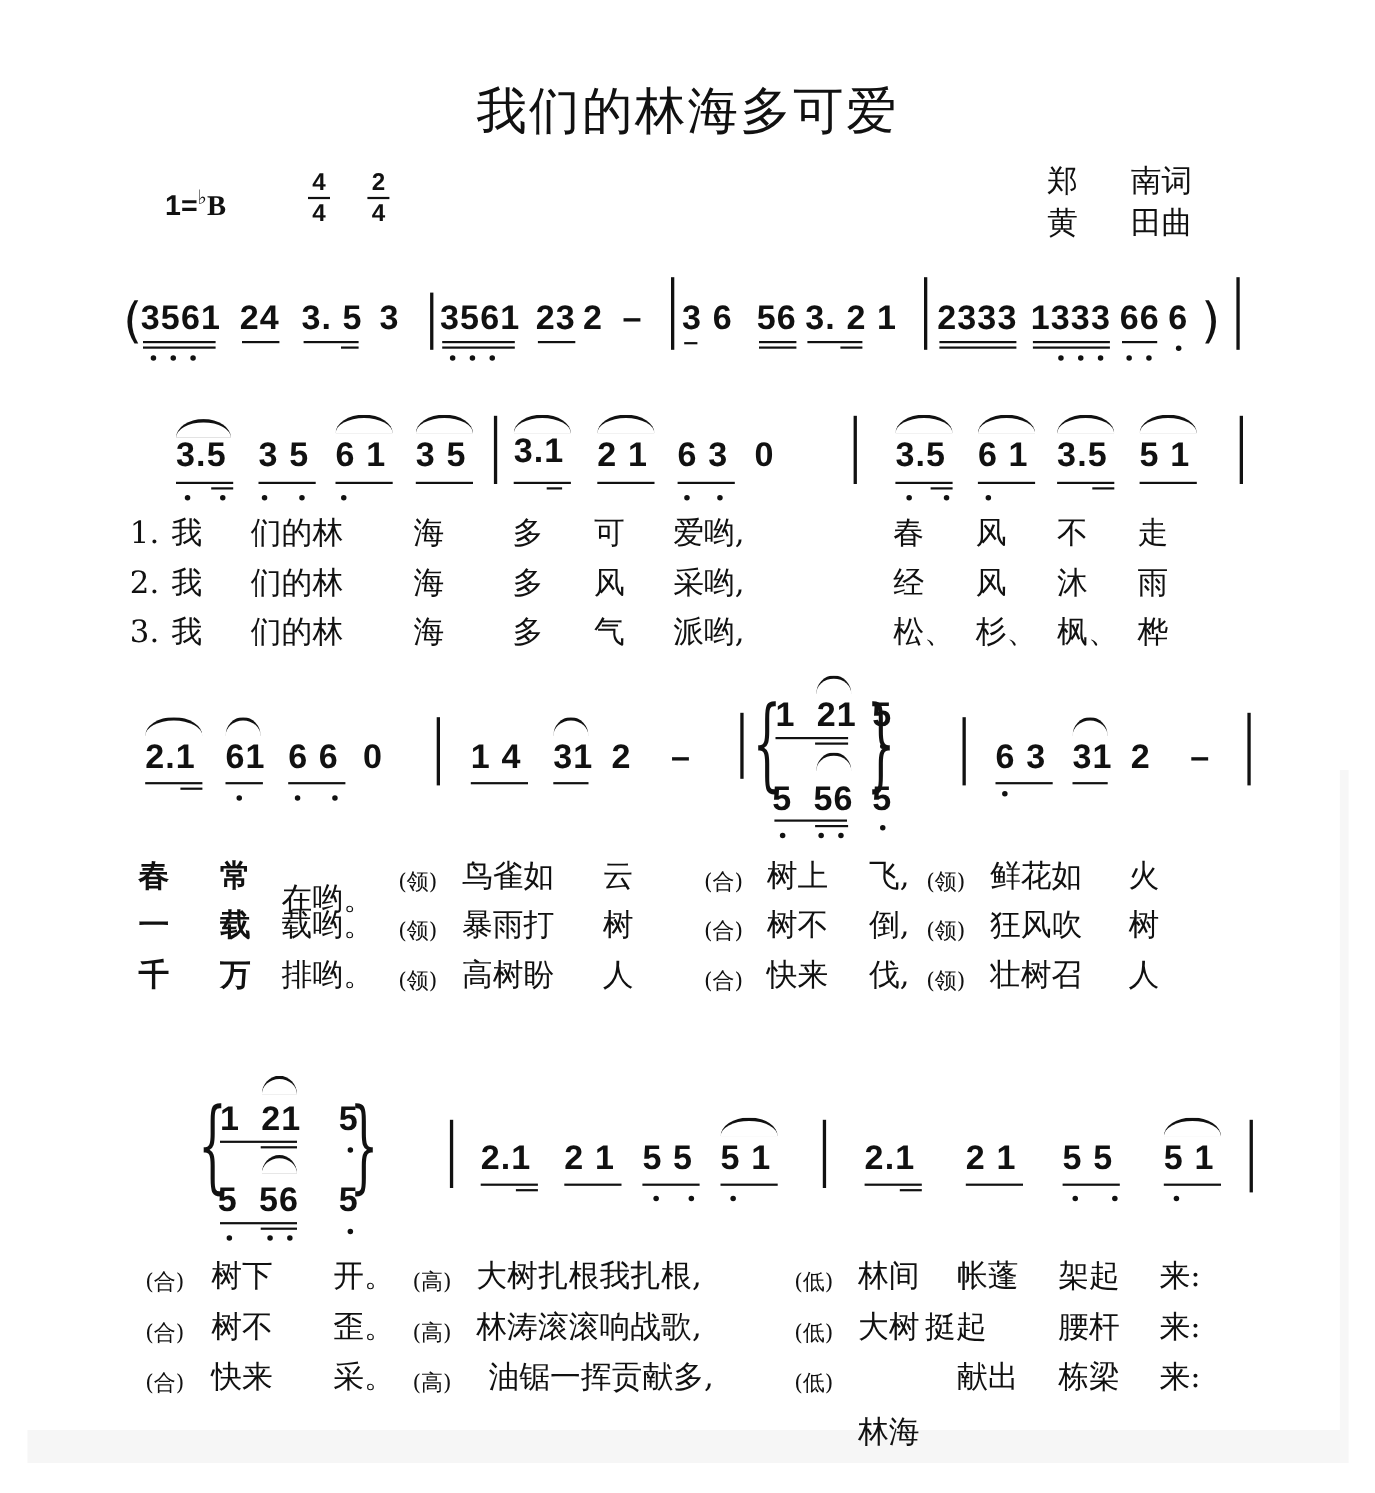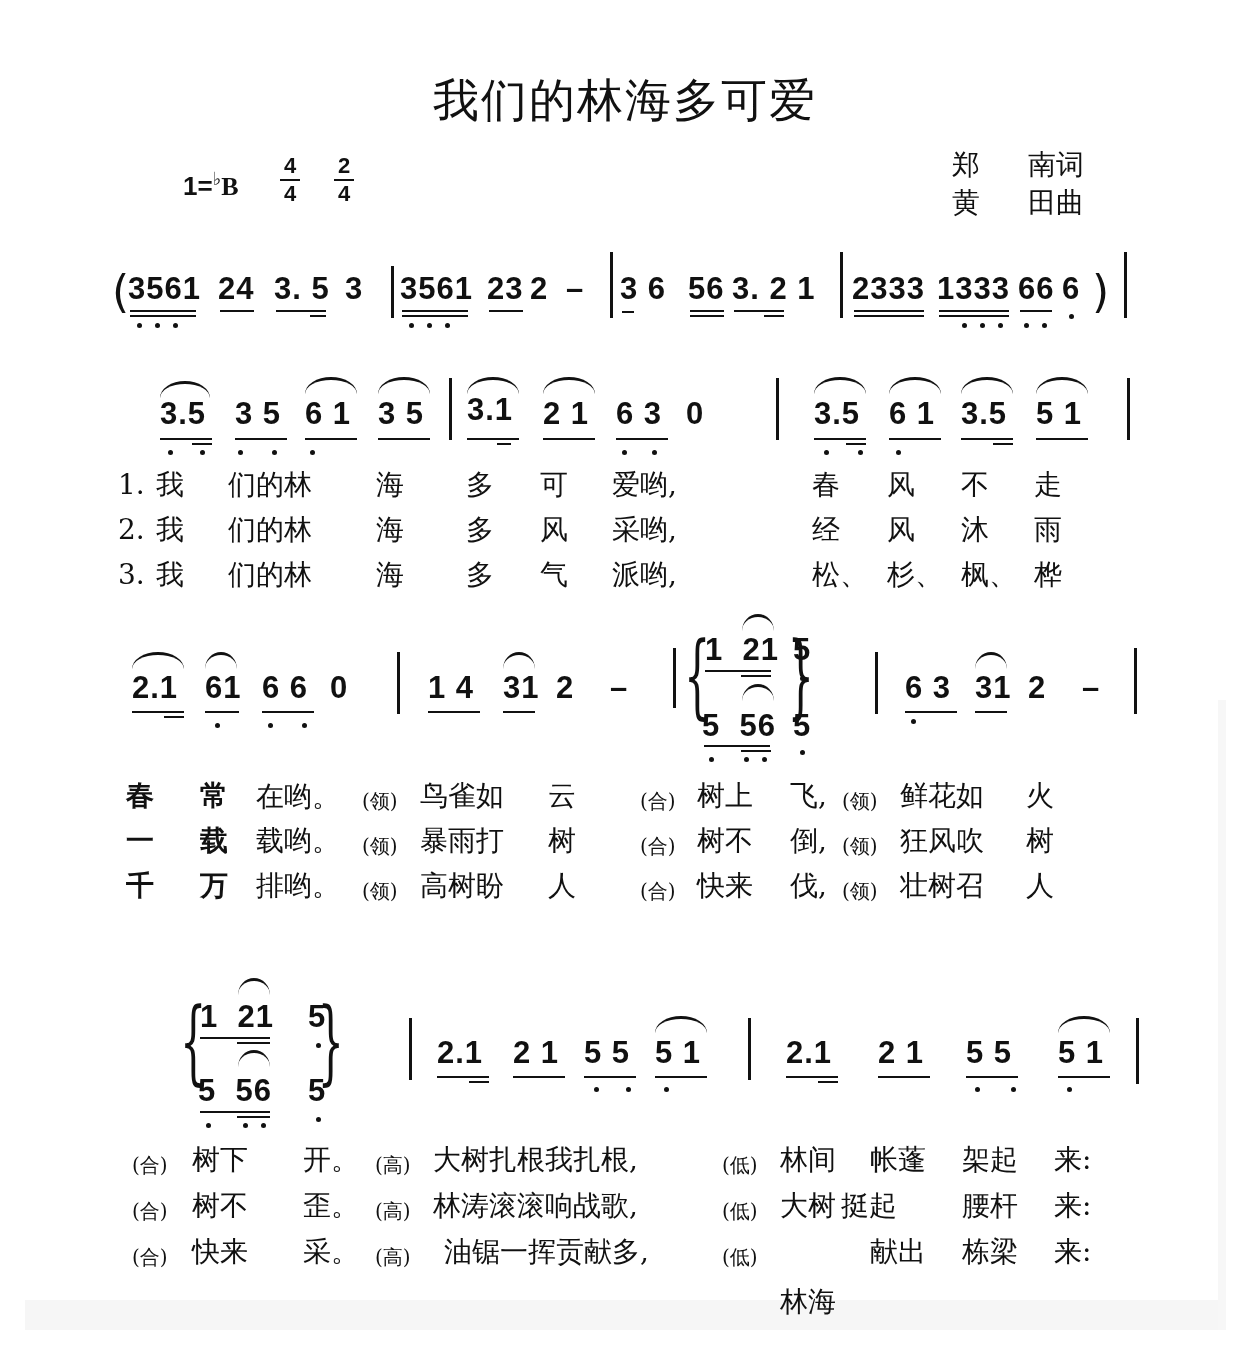--- a/index.html
+++ b/index.html
@@ -3,21 +3,21 @@
 <meta charset="utf-8">
 <style>
   html, body { margin: 0; padding: 0; background: #ffffff; }
   body { width: 1250px; height: 1357px; position: relative; overflow: hidden;
          font-family: "DejaVu Sans", sans-serif; color: #111; }
   .paper-shade { position: absolute; left: 25px; top: 1300px; width: 1200px; height: 30px; background: #f6f6f6; }
   .paper-right { position: absolute; left: 1218px; top: 700px; width: 8px; height: 630px; background: #f7f7f7; }
   .title { position: absolute; left: 0; width: 1250px; top: 70px; text-align: center;
            font-family: "DejaVu Serif", serif; font-size: 46px; letter-spacing: 2px; font-weight: normal; }
   .key { position: absolute; left: 150px; top: 168px; font-family: "Liberation Sans", sans-serif;
-         font-weight: bold; font-size: 26px; margin-left: 33px; }
+         font-weight: bold; font-size: 26px; }
   .key .flat { font-size: 18px; vertical-align: 10px; font-weight: normal; }
   .key .B { font-family: "Liberation Serif", serif; font-weight: bold; }
   .timesig { position: absolute; top: 154px; width: 26px; text-align: center;
              font-family: "Liberation Sans", sans-serif; font-weight: bold; font-size: 22px; line-height: 24px; }
   .timesig .bar { display:block; width: 20px; height: 2px; background:#111; margin: 1px auto; }
   .credit { position: absolute; left: 952px; font-family: "DejaVu Serif", serif; font-size: 28px; }
   .credit .n1 { display:inline-block; width: 76px; }
 
   .note { position: absolute; font-family: "Liberation Sans", sans-serif; font-weight: bold;
           font-size: 31px; line-height: 32px; white-space: pre; letter-spacing: 1px; }
@@ -270,21 +270,21 @@
 
   <div class="barline" style="left:397px;top:652px;height:62px"></div>
   <div class="barline" style="left:875px;top:652px;height:62px"></div>
   <div class="barline" style="left:1134px;top:648px;height:66px"></div>
 </div>
 
 <div>
   <div>
     <span class="lyric bold" style="left:126px;top:781px">春</span>
     <span class="lyric bold" style="left:200px;top:781px">常</span>
-    <span class="lyric" style="left:256px;top:782px">在哟。</span>
+    <span class="lyric" style="left:256px;top:802px">在哟。</span>
     <span class="lyric role" style="left:362px;top:786px">(领)</span>
     <span class="lyric" style="left:420px;top:781px">鸟雀如</span>
     <span class="lyric" style="left:548px;top:781px">云</span>
     <span class="lyric role" style="left:640px;top:786px">(合)</span>
     <span class="lyric" style="left:697px;top:781px">树上</span>
     <span class="lyric" style="left:790px;top:781px">飞,</span>
     <span class="lyric role" style="left:842px;top:786px">(领)</span>
     <span class="lyric" style="left:900px;top:781px">鲜花如</span>
     <span class="lyric" style="left:1026px;top:781px">火</span>
   </div>

